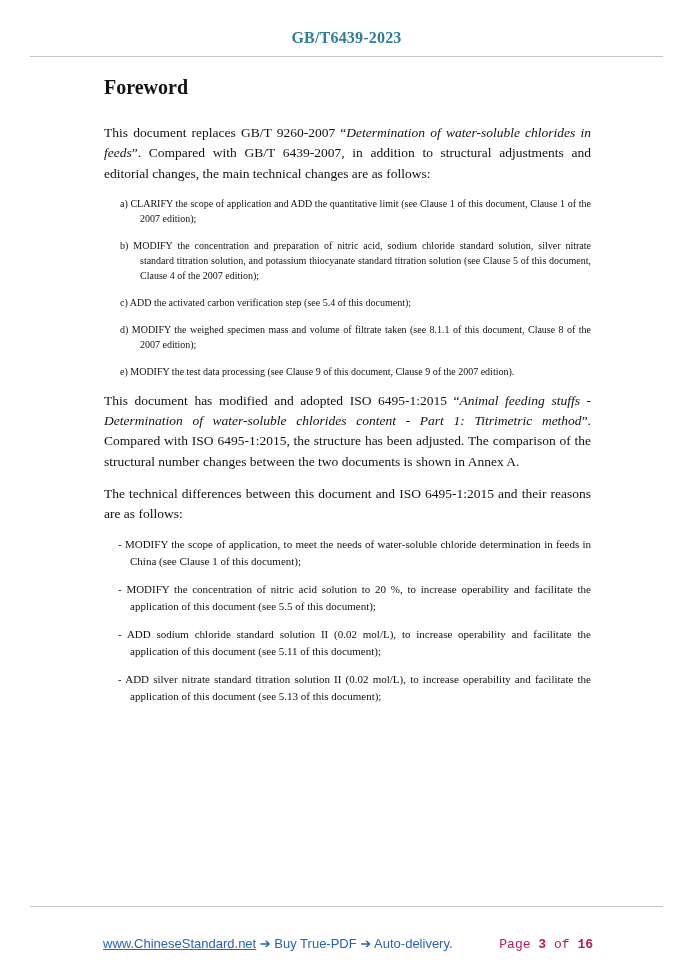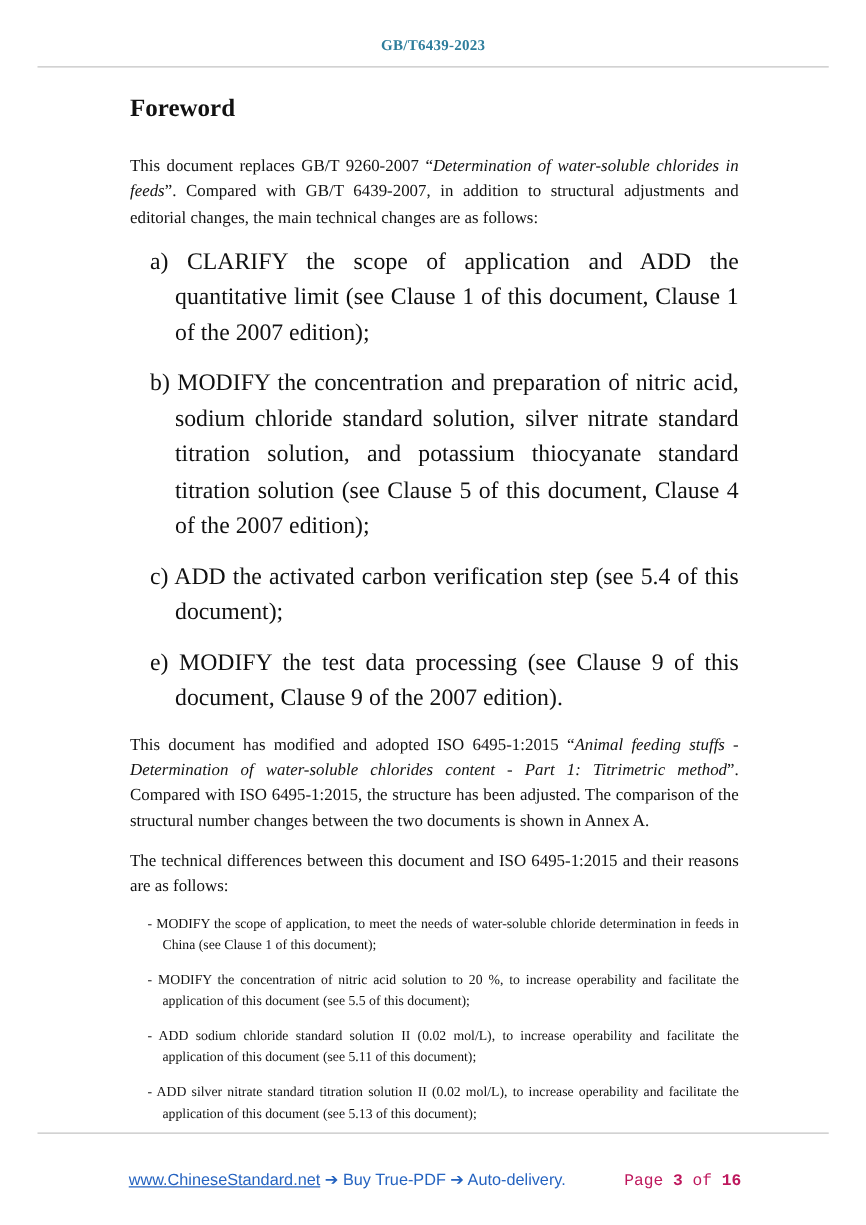--- a/index.html
+++ b/index.html
@@ -13,21 +13,21 @@
     font-family: "Liberation Serif", serif;
     color: #111111;
     overflow: hidden;
   }
   
   .doc-header { position: absolute; top: 0; left: 0; right: 0; }
   .doc-number {
     text-align: center;
     padding-top: 29px;
     color: #2e7d9c;
-    font-size: 12px;
+    font-size: 16px;
     font-weight: bold;
     letter-spacing: 0.2px;
   }
   .rule {
     border: none;
     border-top: 1px solid #c4c4c4;
     margin: 9px 30px 0 30px;
   }
   
   .content {
@@ -42,21 +42,21 @@
     margin-bottom: 24px;
   }
   .para {
     font-size: 13.5px;
     line-height: 1.5;
     text-align: justify;
     margin-bottom: 12px;
   }
   .it { font-style: italic; }
   .alpha-item {
-    font-size: 19px;
+    font-size: 10px;
     line-height: 1.5;
     text-align: justify;
     margin-left: 16px;
     padding-left: 20px;
     text-indent: -20px;
     margin-bottom: 12px;
   }
   .dash-item {
     font-size: 11px;
     line-height: 1.5;
@@ -103,20 +103,21 @@
 
 
     <p class="para"><span>This document replaces GB/T 9260-2007 “</span><span class="it">Determination of water-soluble chlorides in feeds</span><span>”. Compared with GB/T 6439-2007, in addition to structural adjustments and editorial changes, the main technical changes are as follows:</span></p>
 
     <p class="alpha-item"><span class="marker">a)</span> <span>CLARIFY the scope of application and ADD the quantitative limit (see Clause 1 of this document, Clause 1 of the 2007 edition);</span></p>
 
     <p class="alpha-item"><span class="marker">b)</span> <span>MODIFY the concentration and preparation of nitric acid, sodium chloride standard solution, silver nitrate standard titration solution, and potassium thiocyanate standard titration solution (see Clause 5 of this document, Clause 4 of the 2007 edition);</span></p>
 
     <p class="alpha-item"><span class="marker">c)</span> <span>ADD the activated carbon verification step (see 5.4 of this document);</span></p>
 
+    <p class="alpha-item"><span class="marker">d)</span> <span>MODIFY the weighed specimen mass and volume of filtrate taken (see 8.1.1 of this document, Clause 8 of the 2007 edition);</span></p>
 
     <p class="alpha-item"><span class="marker">e)</span> <span>MODIFY the test data processing (see Clause 9 of this document, Clause 9 of the 2007 edition).</span></p>
 
     <p class="para"><span>This document has modified and adopted ISO 6495-1:2015 “</span><span class="it">Animal feeding stuffs - Determination of water-soluble chlorides content - Part 1: Titrimetric method</span><span>”. Compared with ISO 6495-1:2015, the structure has been adjusted. The comparison of the structural number changes between the two documents is shown in Annex A.</span></p>
 
     <p class="para">The technical differences between this document and ISO 6495-1:2015 and their reasons are as follows:</p>
 
     <p class="dash-item"><span class="marker">-</span> <span>MODIFY the scope of application, to meet the needs of water-soluble chloride determination in feeds in China (see Clause 1 of this document);</span></p>
 
     <p class="dash-item"><span class="marker">-</span> <span>MODIFY the concentration of nitric acid solution to 20 %, to increase operability and facilitate the application of this document (see 5.5 of this document);</span></p>

